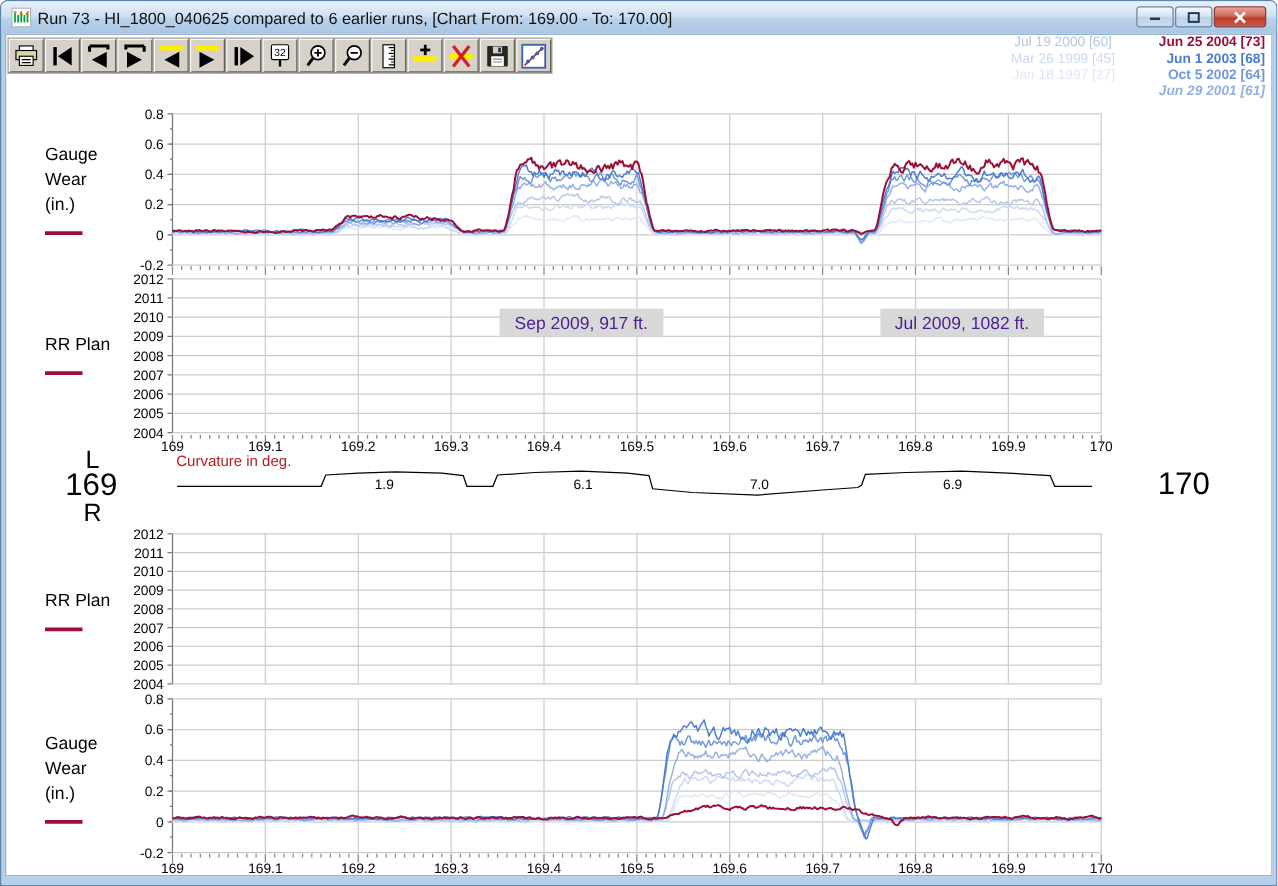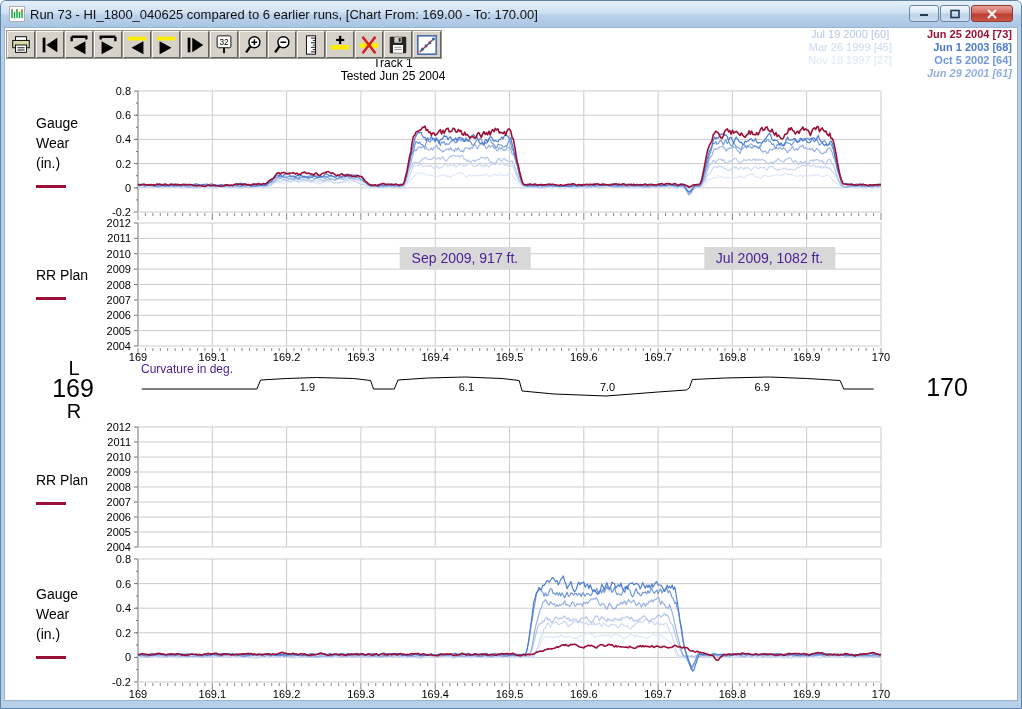--- a/index.html
+++ b/index.html
@@ -28,21 +28,21 @@
   .tb svg{width:22px;height:22px;}
   .legend-col{position:absolute;z-index:6;text-align:right;font-size:11px;line-height:13px;
     white-space:nowrap;}
   .legend-item{display:block;}
   .hdr{position:absolute;left:242px;top:56px;width:300px;text-align:center;z-index:4;
     font-size:12px;line-height:13px;color:#000;}
   .side-label{position:absolute;width:80px;text-align:left;z-index:4;font-size:14px;
     line-height:20px;color:#000;}
   .side-label .swatch{display:inline-block;width:30px;height:3px;margin-top:3px;}
   .big-label{position:absolute;z-index:4;color:#000;text-align:center;}
-  .curv-label{position:absolute;left:140px;top:361px;font-size:12px;z-index:4;color:#4c1d95;}
+  .curv-label{position:absolute;left:140px;top:361px;font-size:12px;z-index:4;color:#b91c1c;}
   .annot{position:absolute;z-index:5;height:22px;line-height:22px;background:#d8d8d8;
     padding:0 12px;font-size:14px;color:#4c1d95;white-space:nowrap;transform:translateX(-50%);}
 </style>
 </head>
 <body>
 
 <div class="window">
   <div class="titlebar">
     <span class="app-icon">
       <svg viewBox="0 0 16 16">
@@ -677,33 +677,29 @@
           <circle cx="11" cy="13" r="1.7" fill="#3a62a8"></circle>
           <circle cx="15" cy="9.5" r="1.7" fill="#3a62a8"></circle>
           <circle cx="19" cy="5.5" r="1.7" fill="#3a62a8"></circle>
         </svg>
       </button>
     </div>
 
   <div class="legend-col" id="legend-left" style="top:27px;right:129px;">
       <span class="legend-item" style="color: rgb(179, 199, 234); text-align: center;">Jul 19 2000 [60]</span>
       <span class="legend-item" style="color: rgb(204, 217, 241);">Mar 26 1999 [45]</span>
-      <span class="legend-item" style="color: rgb(223, 231, 247);">Nov 18 1997 [27]</span>
+      <span class="legend-item" style="color: rgb(223, 231, 247);">Jan 18 1997 [27]</span>
     </div>
   <div class="legend-col" id="legend-right" style="top:27px;right:9px;">
       <span class="legend-item" style="color: rgb(155, 16, 56); font-weight: 700;">Jun 25 2004 [73]</span>
       <span class="legend-item" style="color: rgb(74, 122, 208); font-weight: 700;">Jun 1 2003 [68]</span>
       <span class="legend-item" style="color: rgb(111, 151, 218); font-weight: 700;">Oct 5 2002 [64]</span>
       <span class="legend-item" style="color: rgb(147, 175, 226); font-weight: 700; font-style: italic;">Jun 29 2001 [61]</span>
     </div>
 
-  <div class="hdr">
-    <div>Track 1</div>
-    <div>Tested Jun 25 2004</div>
-  </div>
 
   <div class="side-label" style="left:35px;top:112px;">
     <div>Gauge</div>
     <div>Wear</div>
     <div>(in.)</div>
     <span class="swatch" style="background: rgb(155, 16, 56);"></span>
   </div>
   <div class="side-label" style="left:35px;top:264px;">
     <div>RR Plan</div>
     <span class="swatch" style="background: rgb(155, 16, 56);"></span>

